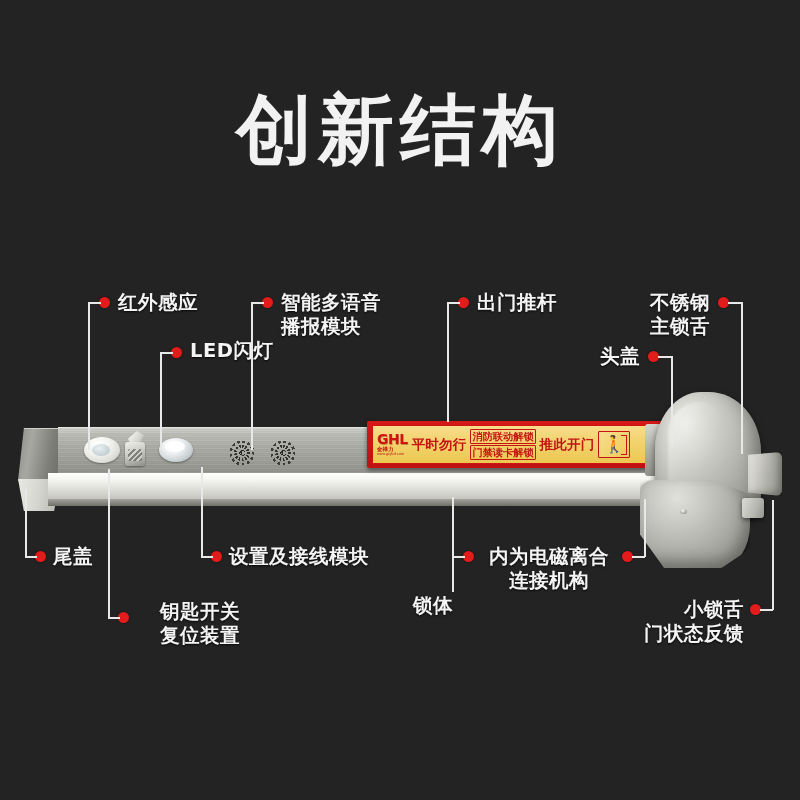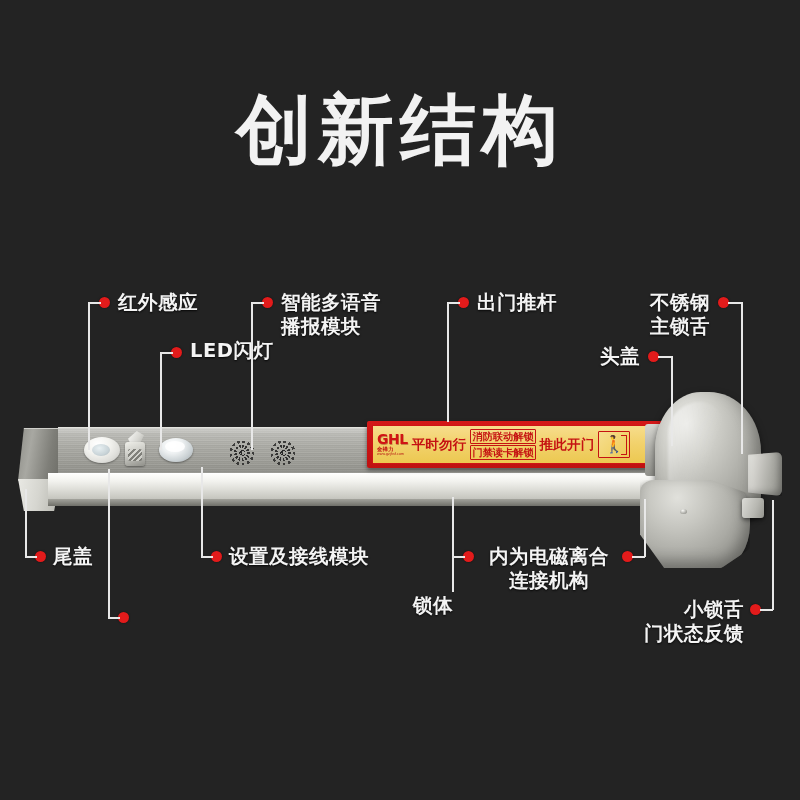--- a/index.html
+++ b/index.html
@@ -357,20 +357,24 @@
   </div>
   <div class="dot" style="left:718px;top:297px;"></div>
   <div class="ln h" style="left:728px;top:302px;width:14px;"></div>
   <div class="ln v" style="left:741px;top:302px;height:152px;"></div>
 
   <div class="label" style="left:53px;top:545px;">尾盖</div>
   <div class="dot" style="left:35px;top:551px;"></div>
   <div class="ln h" style="left:25px;top:556px;width:12px;"></div>
   <div class="ln v" style="left:25px;top:489px;height:68px;"></div>
 
+  <div class="label c" style="left:135px;top:600px;width:130px;">
+    <div>钥匙开关</div>
+    <div>复位装置</div>
+  </div>
   <div class="dot" style="left:118px;top:612px;"></div>
   <div class="ln h" style="left:108px;top:617px;width:12px;"></div>
   <div class="ln v" style="left:108px;top:469px;height:149px;"></div>
 
   <div class="label" style="left:229px;top:545px;">
     <div>设置及接线模块</div>
   </div>
   <div class="dot" style="left:211px;top:551px;"></div>
   <div class="ln h" style="left:201px;top:556px;width:12px;"></div>
   <div class="ln v" style="left:201px;top:467px;height:90px;"></div>

